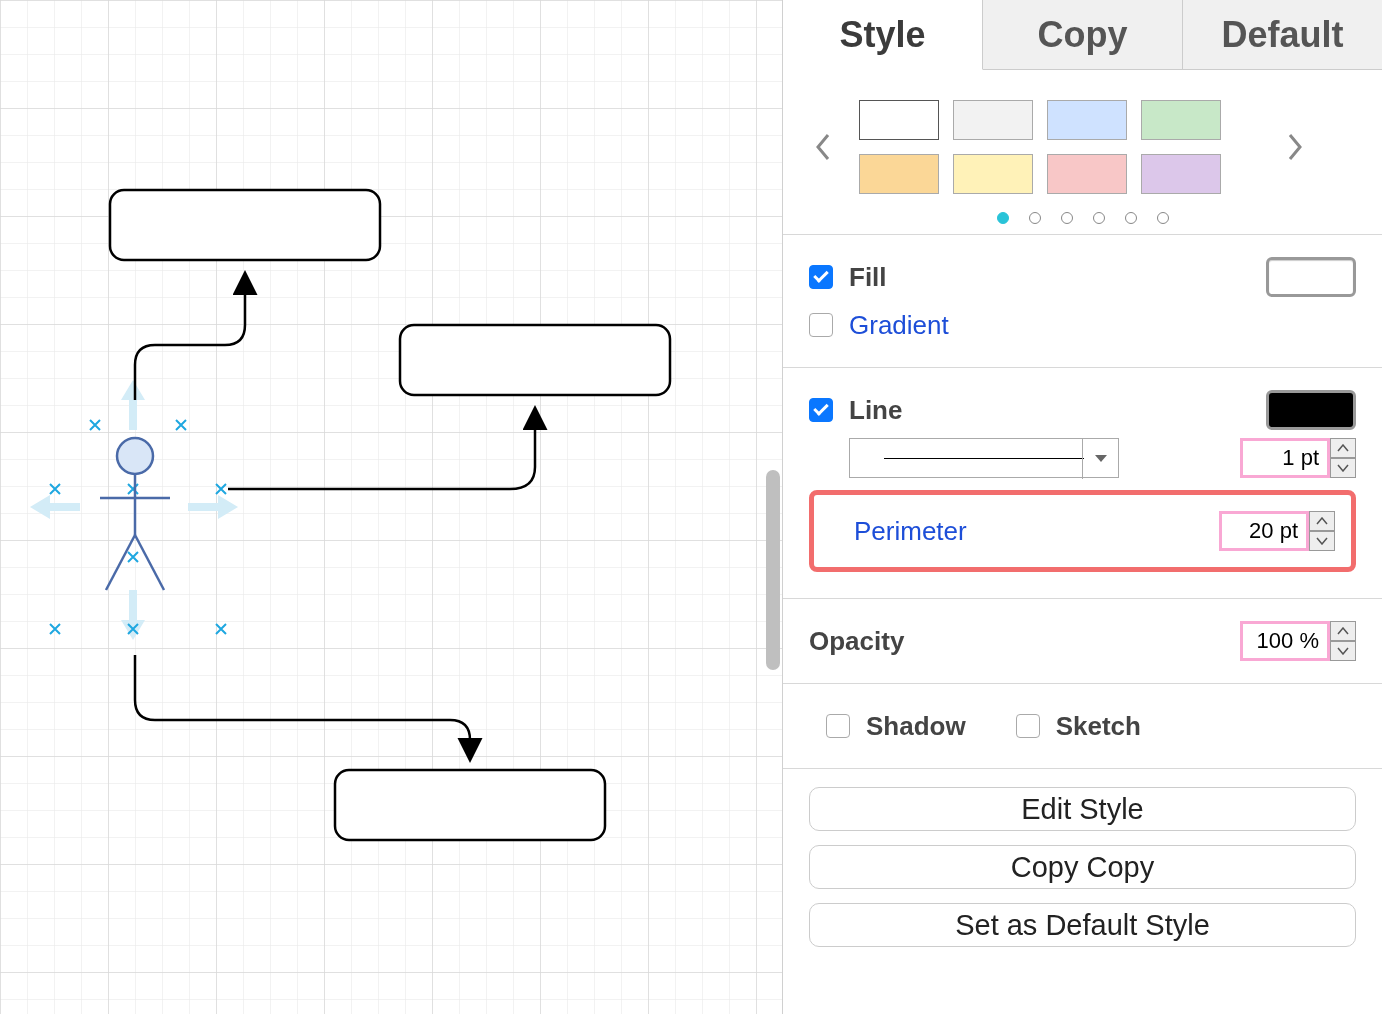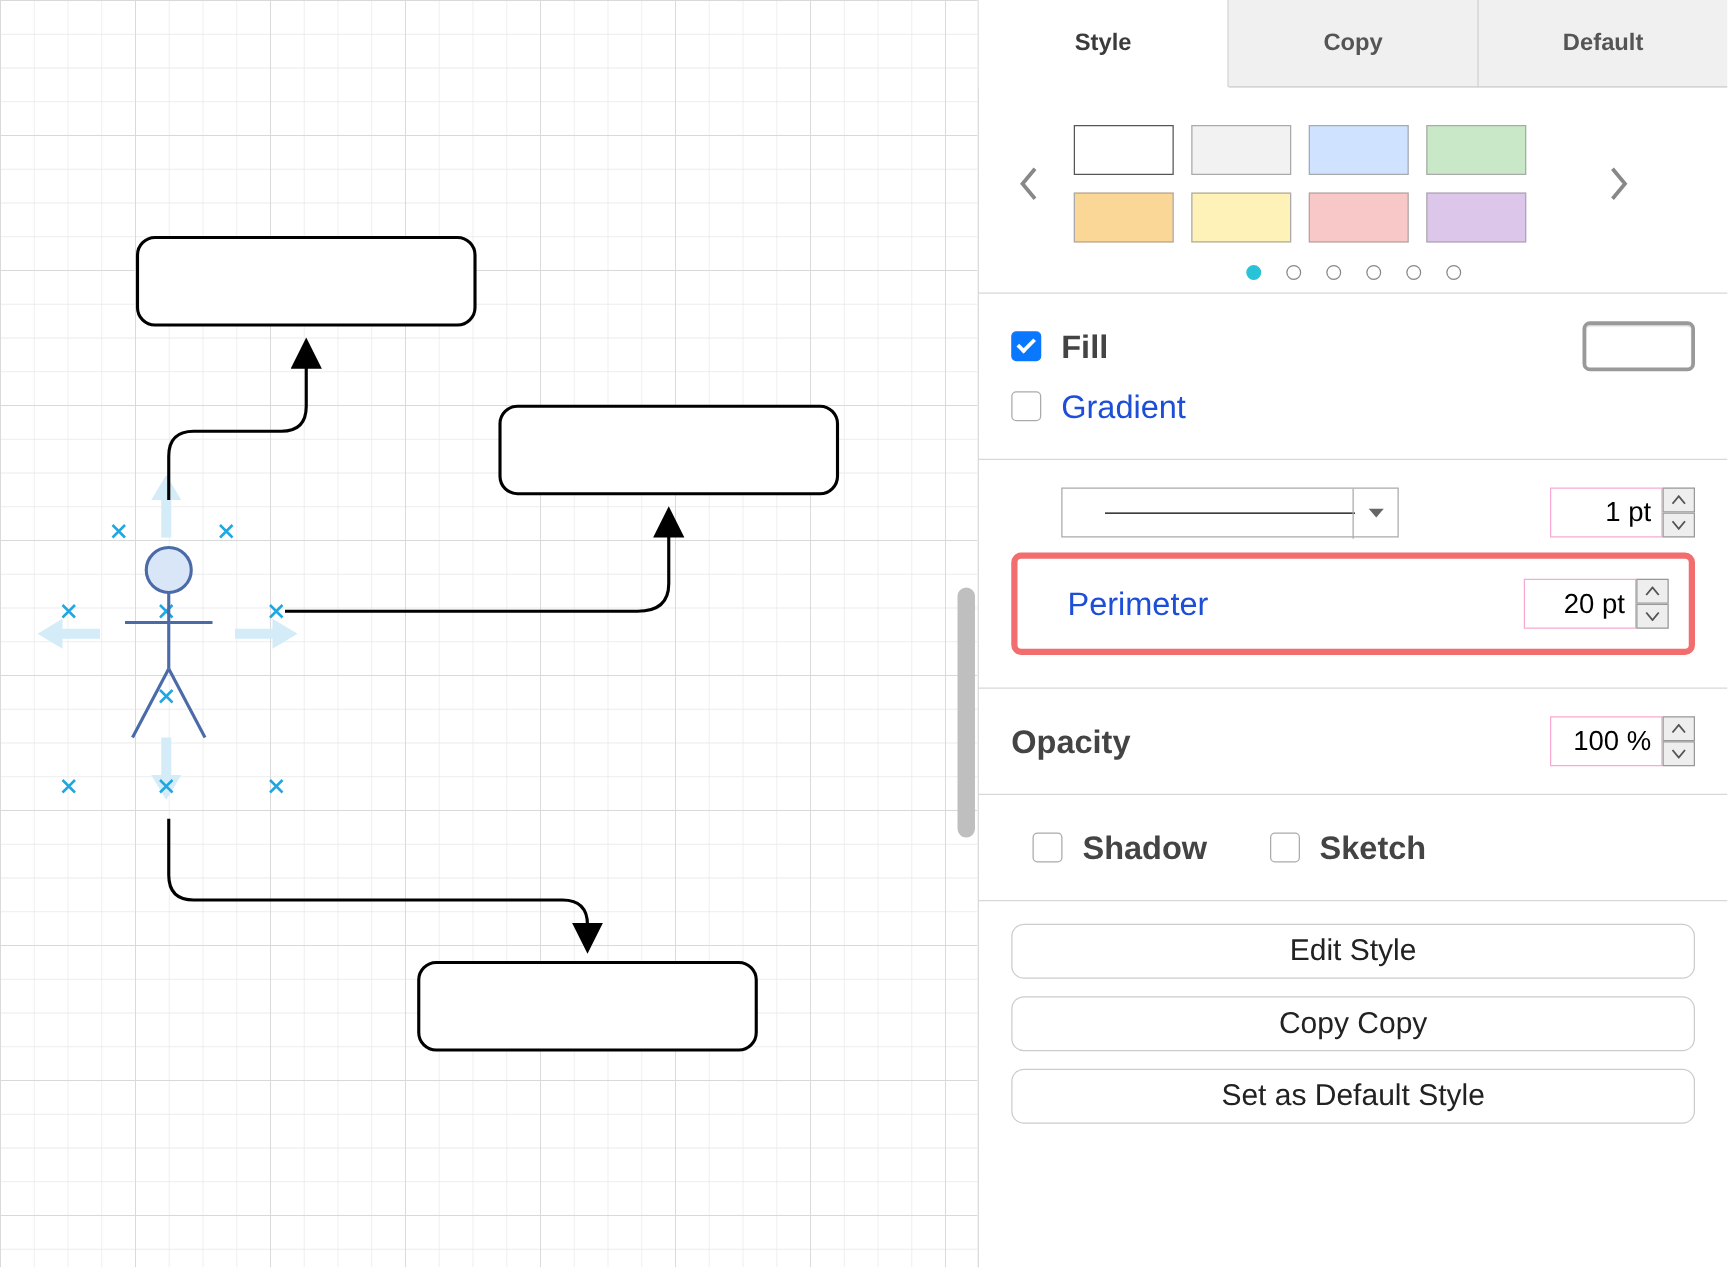--- a/index.html
+++ b/index.html
@@ -3,21 +3,21 @@
 <meta charset="utf-8">
 <style>
   * { box-sizing: border-box; font-family: -apple-system, BlinkMacSystemFont, "Segoe UI", Helvetica, Arial, sans-serif; }
   html, body { margin:0; padding:0; width:1382px; height:1014px; background:#fff; overflow:hidden; }
   .app { display:flex; width:100%; height:100%; }
   .canvas-wrap { position:relative; width:782px; height:1014px; background:#fff; }
   .canvas-wrap svg { position:absolute; top:0; left:0; }
   .scrollbar { position:absolute; right:2px; top:470px; width:14px; height:200px; background:#bfbfbf; border-radius:7px; }
   .panel { width:600px; height:1014px; border-left:1px solid #d0d0d0; background:#fff; display:flex; flex-direction:column; }
   .tabs { display:flex; height:70px; }
-  .tab { flex:1; display:flex; align-items:center; justify-content:center; font-size:19px; font-weight:600; color:#555; background:#f0f0f0; border-bottom:1px solid #ccc; border-right:1px solid #ccc; cursor:pointer; }
+  .tab { flex:1; display:flex; align-items:center; justify-content:center; font-size:36px; font-weight:600; color:#555; background:#f0f0f0; border-bottom:1px solid #ccc; border-right:1px solid #ccc; cursor:pointer; }
   .tab.active { background:#fff; color:#3b3b3b; font-weight:700; border-bottom:1px solid #fff; }
   .tab:last-child { border-right:none; }
   .section { border-bottom:1px solid #d8d8d8; padding:18px 26px; }
   .palette { padding-top:30px; padding-bottom:10px; }
   .palette-row { display:flex; align-items:center; gap:20px; }
   .chev { width:30px; display:flex; align-items:center; justify-content:center; cursor:pointer; color:#888; }
   .swatches { display:flex; flex-wrap:wrap; gap:14px 14px; width:400px; }
   .swatch { width:80px; height:40px; border:1px solid #aaa; cursor:pointer; }
   .dots { display:flex; gap:20px; justify-content:center; margin-top:18px; }
   .dot { width:12px; height:12px; border:1.5px solid #888; border-radius:50%; cursor:pointer; }
@@ -25,26 +25,26 @@
   .row { display:flex; align-items:center; gap:16px; min-height:48px; }
   .checkbox { width:24px; height:24px; border:1.5px solid #aaa; border-radius:4px; display:inline-flex; align-items:center; justify-content:center; cursor:pointer; }
   .checkbox.checked { background:#0a77ff; border-color:#0a77ff; color:white; }
   .lbl { font-size:26px; font-weight:600; color:#444; }
   .lbl.muted { color:#1d4ed8; font-weight:500; }
   .color-btn { width:90px; height:40px; border:3px solid #999; border-radius:6px; cursor:pointer; margin-left:auto; box-shadow:0 1px 1px rgba(0,0,0,0.2) inset; }
   .line-style { width:270px; height:40px; border:1px solid #aaa; background:#fff; display:flex; align-items:center; justify-content:center; cursor:pointer; position:relative; }
   .line-style .bar { width:200px; height:1px; background:#000; }
   .line-style .dd { width:36px; height:40px; border-left:1px solid #aaa; display:flex; align-items:center; justify-content:center; position:absolute; right:0; top:0; }
   .numbox { display:flex; align-items:center; margin-left:auto; }
-  .numbox .val { width:90px; height:40px; border:1px solid #f9a8d4; background:#fff; text-align:right; padding-right:8px; font-size:22px; display:flex; align-items:center; justify-content:flex-end; }
+  .numbox .val { width:90px; height:40px; border:3px solid #f9a8d4; background:#fff; text-align:right; padding-right:8px; font-size:22px; display:flex; align-items:center; justify-content:flex-end; }
   .spinner { display:flex; flex-direction:column; }
   .spinner .sp { width:26px; height:20px; border:1px solid #999; background:#eee; display:flex; align-items:center; justify-content:center; cursor:pointer; }
   .highlight { border:5px solid #f26d6d; border-radius:8px; padding:12px 16px; margin:8px 0; }
   .btnrow { display:flex; gap:20px; }
-  .pillbtn { flex:1; height:44px; border:1px solid #ccc; border-radius:10px; background:#fff; font-size:24px; color:#222; display:flex; align-items:center; justify-content:center; cursor:pointer; }
+  .pillbtn { flex:1; height:44px; border:1px solid #ccc; border-radius:10px; background:#fff; font-size:29px; color:#222; display:flex; align-items:center; justify-content:center; cursor:pointer; }
   .checkmark { width:14px; height:8px; border-left:3px solid white; border-bottom:3px solid white; transform:rotate(-45deg); margin-top:-4px; }
 </style>
 </head>
 <body>
 
 <div class="app">
   <div class="canvas-wrap">
     <svg width="782" height="1014">
       <defs>
         <pattern id="smallGrid" width="27" height="27" patternUnits="userSpaceOnUse">
@@ -146,20 +146,27 @@
         <span class="lbl">Fill</span>
         <div class="color-btn" id="fillcolor" style="background: rgb(255, 255, 255);"></div>
       </div>
       <div class="row">
         <span class="checkbox"></span>
         <span class="lbl muted">Gradient</span>
       </div>
     </div>
 
     <div class="section">
+      <div class="row">
+        <span class="checkbox checked">
+            <span class="checkmark"></span>
+          </span>
+        <span class="lbl">Line</span>
+        <div class="color-btn" id="linecolor" style="background: rgb(0, 0, 0);"></div>
+      </div>
       <div class="row" style="padding-left:40px;">
         <div class="line-style">
           <div class="bar"></div>
           <div class="dd">
             <svg width="14" height="10">
                 <path d="M1 1 L7 8 L13 1" fill="#666"></path>
               </svg>
           </div>
         </div>
         <div class="numbox">

